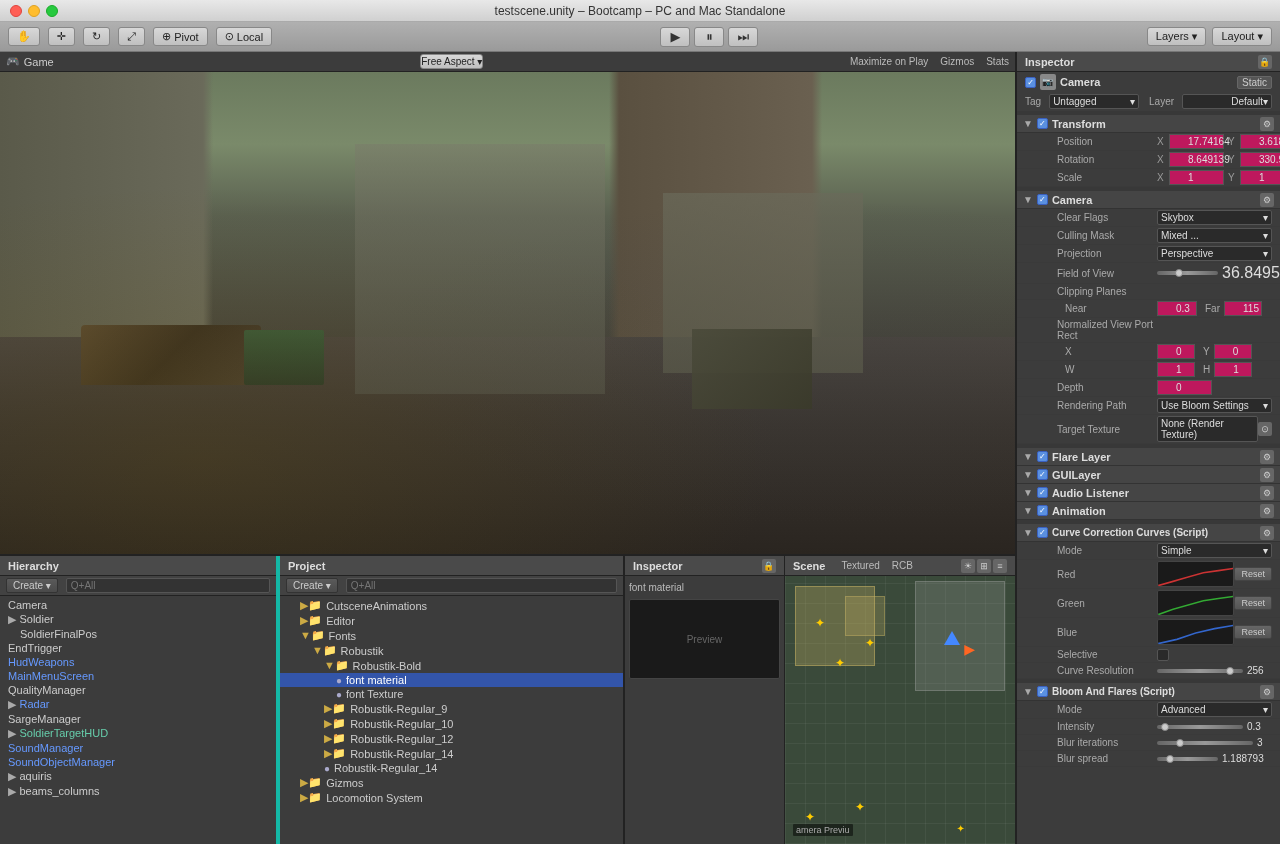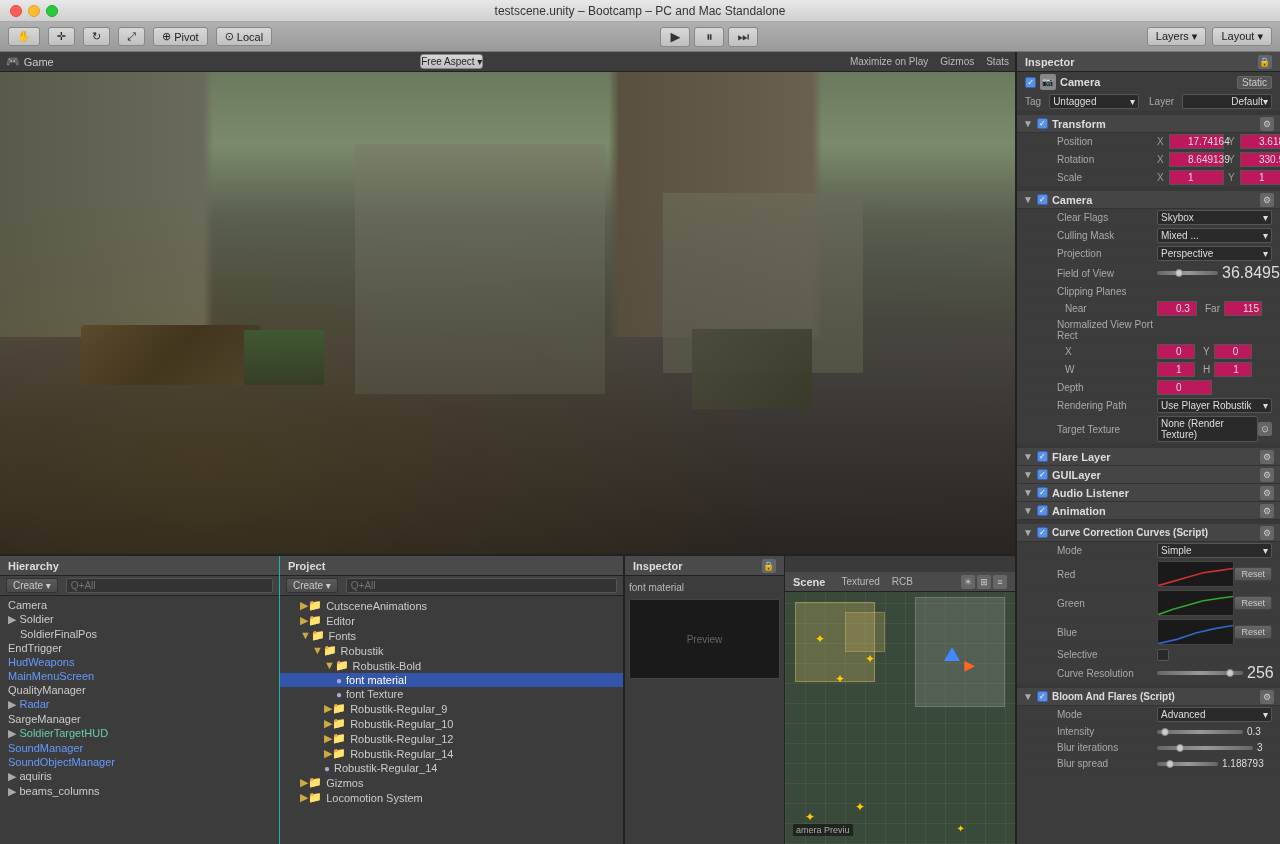--- a/index.html
+++ b/index.html
@@ -203,21 +203,21 @@
     .bottom-panels {
       height: 290px;
       display: flex;
       border-top: 2px solid #222;
     }
 
     
     .hierarchy-panel {
       width: 280px;
       background: #3c3c3c;
-      border-right: 1px solid #14b8a6;
+      border-right: 4px solid #14b8a6;
       display: flex;
       flex-direction: column;
     }
     .panel-header {
       height: 20px;
       background: #4a4a4a;
       display: flex;
       align-items: center;
       padding: 0 8px;
       border-bottom: 1px solid #222;
@@ -317,21 +317,20 @@
       background: #3c3c3c;
       border-right: 1px solid #222;
       display: flex;
       flex-direction: column;
     }
     .mini-scene {
       flex: 1;
       background: #a16207;
       display: flex;
       flex-direction: column;
-      margin-top: 16px;
     }
 
     
     .inspector-panel {
       width: 265px;
       background: #3c3c3c;
       border-left: 2px solid #222;
       display: flex;
       flex-direction: column;
       overflow-y: auto;
@@ -942,21 +941,21 @@
       </div>
 
       <div class="insp-row">
         <span class="insp-label">Depth</span>
         <div class="xyz-val">0</div>
       </div>
 
       <div class="insp-row">
         <span class="insp-label">Rendering Path</span>
         <div class="insp-dropdown">
-          <span>Use Player Robustik</span>▾
+          <span>Use Bloom Settings</span>▾
         </div>
       </div>
 
       <div class="insp-row">
         <span class="insp-label">Target Texture</span>
         <div class="insp-dropdown">
           <span>None (Render Texture)</span>
         </div>
         <div class="i-icon">⊙</div>
       </div>
@@ -1050,21 +1049,21 @@
       <div class="insp-row">
         <span class="insp-label">Selective</span>
         <div style="width:12px;height:12px;background:#2a2a2a;border:1px solid #555;border-radius:2px;"></div>
       </div>
 
       <div class="insp-row">
         <span class="insp-label">Curve Resolution</span>
         <div class="insp-slider" style="flex:1;">
           <div class="slider-handle" style="right:10%;"></div>
         </div>
-        <span style="color:#ddd;font-size:16px;margin-left:4px;width:25px;">256</span>
+        <span style="color:#ddd;font-size:10px;margin-left:4px;width:25px;">256</span>
       </div>
 
       <div class="insp-section-spacer"></div>
 
       <div class="insp-camera-header">
         <span style="color:#aaa;font-size:10px;">▼</span>
         <div class="checkbox-fake">✓</div>
         <span class="insp-component-title" style="font-size:10px;">Bloom And Flares (Script)</span>
         <div class="component-settings">
           <div class="i-icon">⚙</div>

